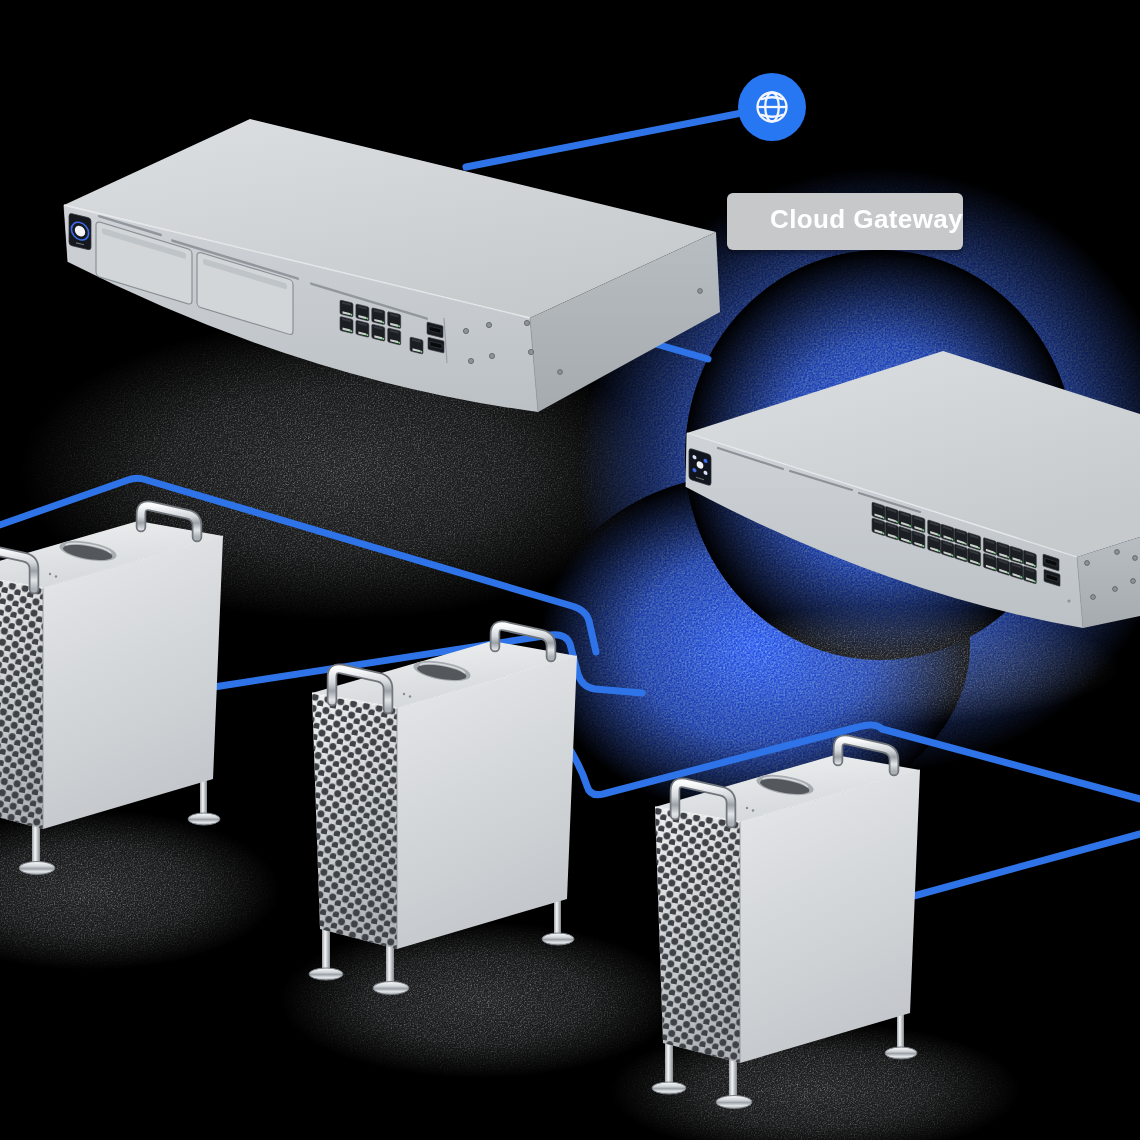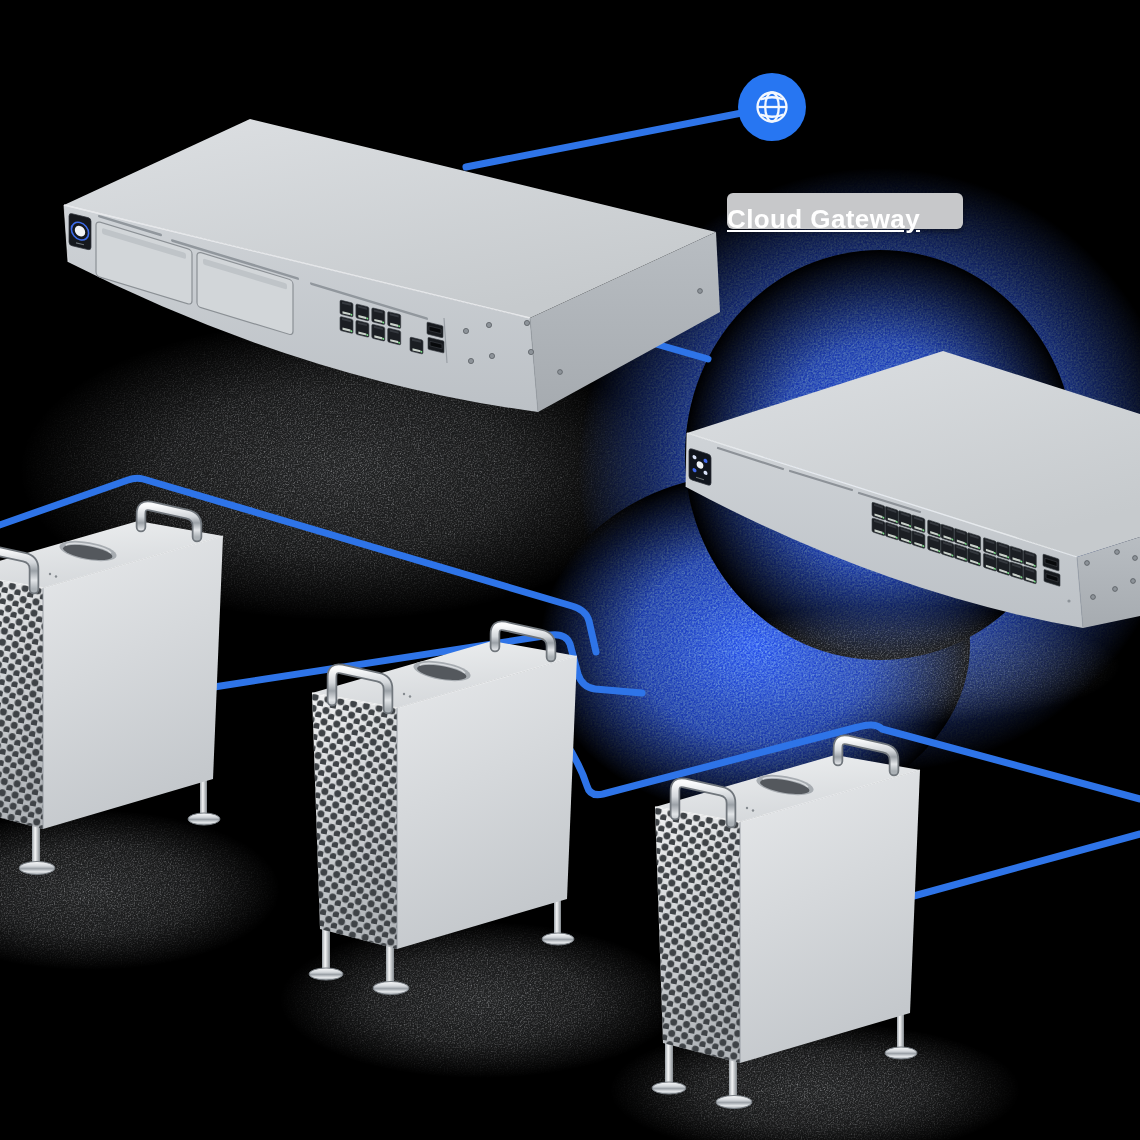--- a/index.html
+++ b/index.html
@@ -1,23 +1,23 @@
 <!DOCTYPE html>
 <html style="--background: #000000; --connection-line: #2E74E8; --globe-bg: #2776F2; --glow-core: #2B55F0; --glow-mid: #2148E2; --label-bg: #C7C8CA; --label-text: #FFFFFF; --device-top: #D7DADD; --device-front: #C9CDD1; --device-side: #B6BBC0; --port-dark: #1B1E23; --shadow: #8A8E93;"><head>
 <meta charset="utf-8">
 <style>
   html,body{margin:0;padding:0;background:var(--background,#000);}
   #stage{position:relative;width:1140px;height:1140px;overflow:hidden;background:var(--background,#000);
          font-family:"Liberation Sans",sans-serif;}
   #scene{position:absolute;left:0;top:0;}
-  .badge{position:absolute;left:727px;top:193px;width:236px;height:36px;
+  .badge{position:absolute;left:727px;top:193px;width:236px;height:57px;
          background:var(--label-bg,#C7C8CA);color:var(--label-text,#fff);
-         border-radius:6px;text-align:left;
+         border-radius:6px;text-align:right;
          font:700 26px/52px "Liberation Sans",sans-serif;letter-spacing:.4px;
-         box-shadow:0 3px 5px rgba(0,0,0,.4);text-decoration:underline;}
+         box-shadow:0 3px 5px rgba(0,0,0,.4);}
 </style>
 </head>
 <body>
 
 <div id="stage">
 <svg id="scene" width="1140" height="1140" viewBox="0 0 1140 1140">
   <defs>
     <radialGradient id="maskGrad" cx="0.5" cy="0.5" r="0.5">
       <stop offset="0" stop-color="#ffffff"></stop>
       <stop offset="0.55" stop-color="#b9b9b9"></stop>

